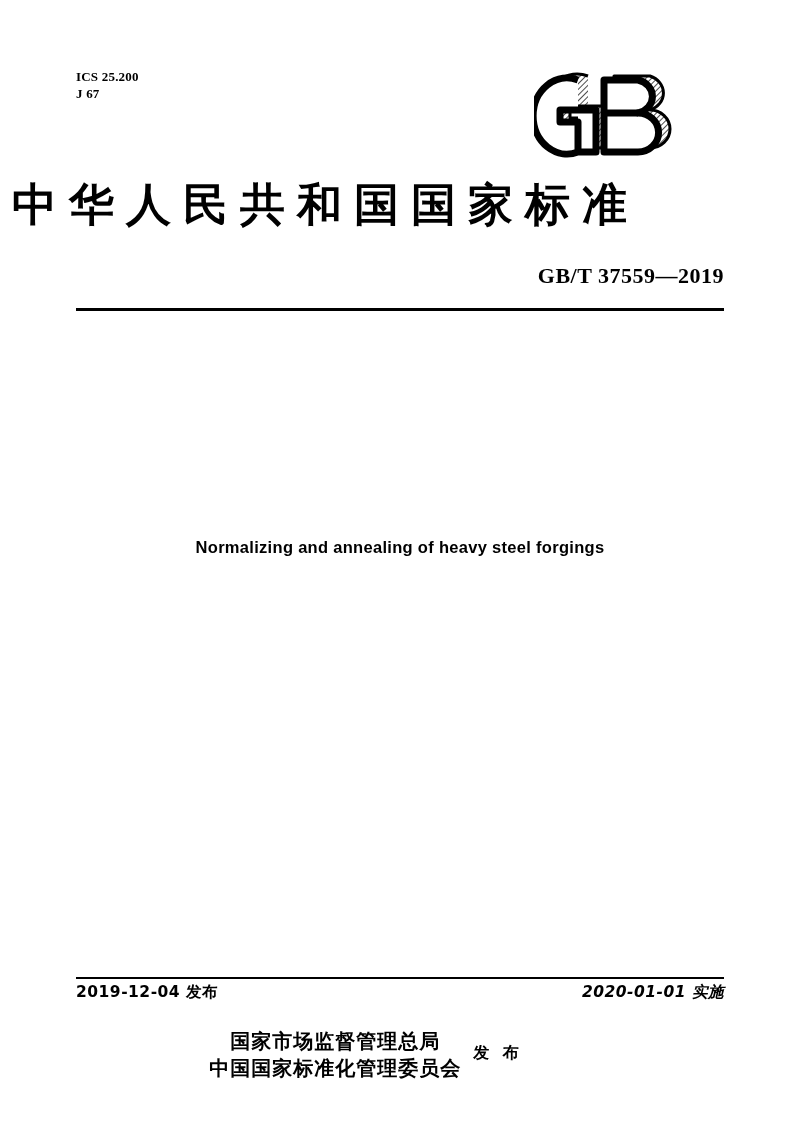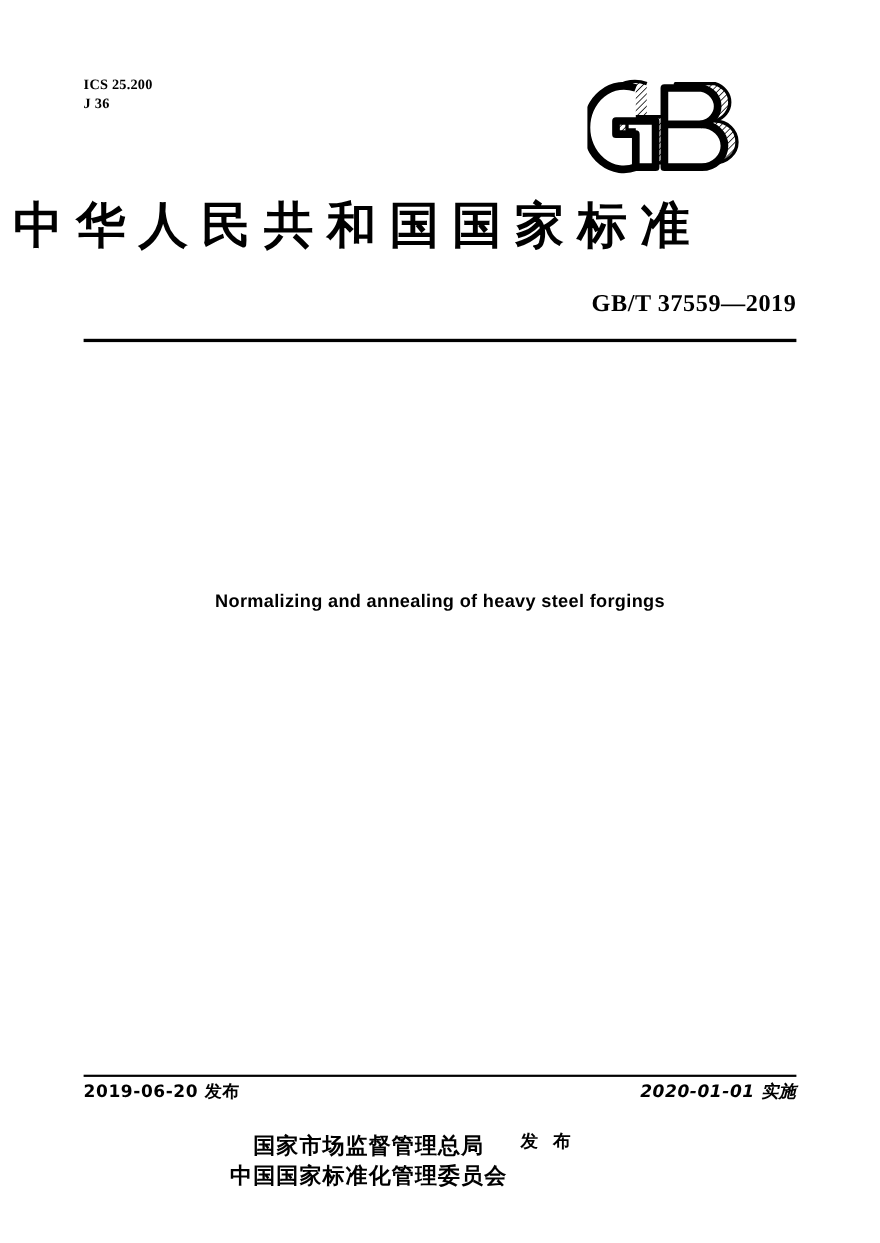--- a/index.html
+++ b/index.html
@@ -138,21 +138,21 @@
   }
 
   
   .publisher {
     position: absolute;
     left: 0;
     top: 1008px;
     width: 732px;
     display: flex;
     justify-content: center;
-    align-items: flex-start;
+    align-items: center;
   }
   .publisher-names {
     font-family: "DejaVu Sans", sans-serif;
     font-weight: bold;
     font-size: 20px;
     line-height: 27px;
     text-align: center;
     letter-spacing: 1px;
   }
   .publisher-verb {
@@ -164,21 +164,21 @@
     margin-bottom: 4px;
   }
 </style>
 </head>
 <body>
 
 <div class="page">
 
   <div class="codes">
     <div class="code-line">ICS 25.200</div>
-    <div class="code-line">J 36</div>
+    <div class="code-line">J 67</div>
   </div>
 
   <div class="gb-logo">
     <svg viewBox="0 0 170 92" width="170" height="92" xmlns="http://www.w3.org/2000/svg">
       <defs>
         <pattern id="hatch" width="4" height="4" patternUnits="userSpaceOnUse" patternTransform="rotate(45)">
           <rect width="4" height="4" fill="#ffffff"></rect>
           <line x1="0" y1="0" x2="0" y2="4" stroke="#000000" stroke-width="1.4"></line>
         </pattern>
       </defs>
@@ -199,21 +199,21 @@
   <div class="cn-title">中华人民共和国国家标准</div>
 
   <div class="std-no">GB/T 37559—2019</div>
 
   <div class="rule-top"></div>
 
   <div class="doc-subtitle">Normalizing and annealing of heavy steel forgings</div>
 
   <div class="rule-bottom"></div>
 
-  <div class="issue-date">2019-06-20 发布</div>
+  <div class="issue-date">2019-12-04 发布</div>
   <div class="impl-date">2020-01-01 实施</div>
 
   <div class="publisher">
     <div class="publisher-names">
       <div>国家市场监督管理总局</div>
       <div>中国国家标准化管理委员会</div>
     </div>
     <div class="publisher-verb">发 布</div>
   </div>
 

